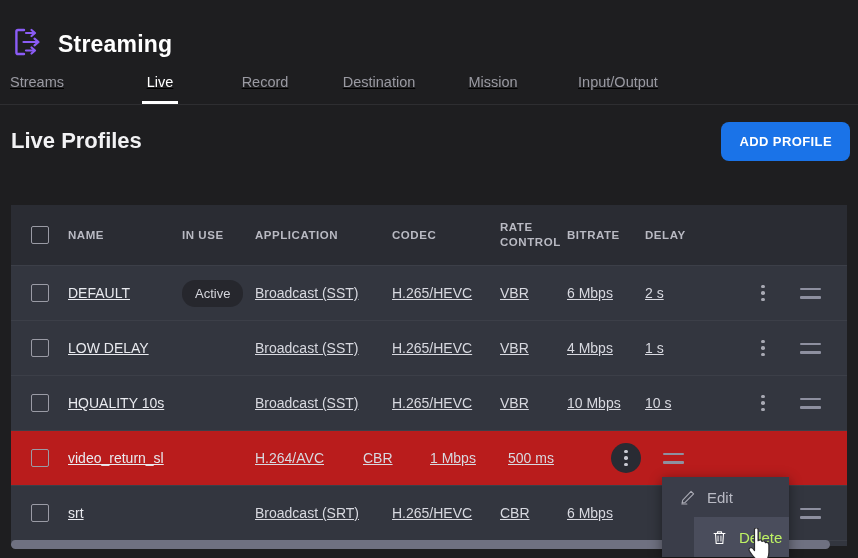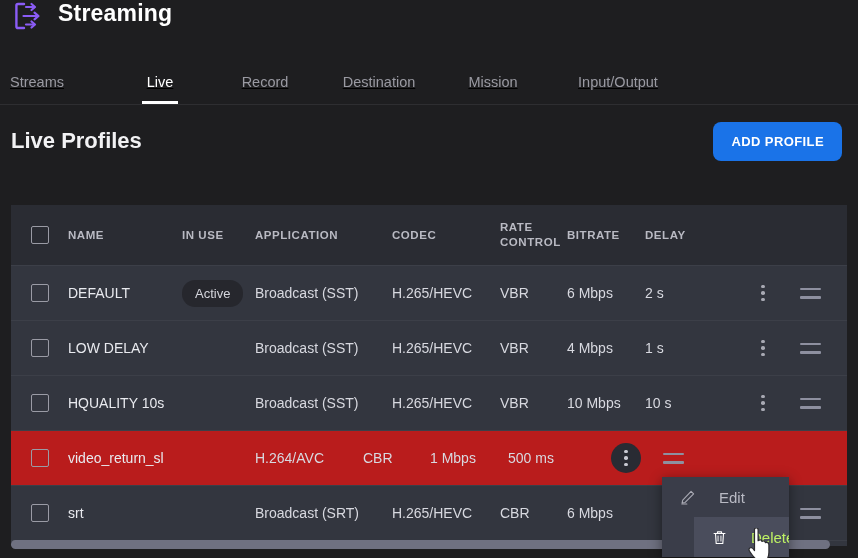--- a/index.html
+++ b/index.html
@@ -6,21 +6,21 @@
   html, body {
     width: 858px; height: 558px;
     background: #1e1e20;
     font-family: "Liberation Sans", sans-serif;
     overflow: hidden;
   }
   #app { position: relative; width: 858px; height: 558px; }
 
   
   .app-header {
-    display: flex; align-items: flex-start;
+    display: flex; align-items: flex-end;
     height: 58px; padding-left: 12px; gap: 14px;
   }
   .logo-icon { width: 32px; height: 32px; display: block; }
   .app-title {
     color: #ffffff; font-size: 23px; font-weight: bold;
     letter-spacing: .2px;
   }
 
   
   .tabbar {
@@ -39,21 +39,21 @@
   .tab.active { color: #ffffff; }
   .tab.active::after {
     content: ""; position: absolute;
     left: 50%; transform: translateX(-50%);
     bottom: 0; width: 36px; height: 3px; background: #ffffff;
   }
 
   
   .page-head {
     display: flex; align-items: center; justify-content: space-between;
-    height: 72px; padding: 0 16px 0 11px;
+    height: 72px; padding: 0 8px 0 11px;
   }
   .page-title { color: #f2f2f4; font-size: 22px; font-weight: bold; }
   .add-btn {
     background: #1a73e8; color: #ffffff;
     border: none; border-radius: 8px;
     font-size: 13px; font-weight: bold; letter-spacing: .4px;
     font-family: "Liberation Sans", sans-serif;
     padding: 12px 18px; cursor: pointer;
   }
 
@@ -82,21 +82,21 @@
   .c-rate { width: 67px; flex: none; }
   .c-bitrate { width: 78px; flex: none; }
   .c-delay{ width: 93px; flex: none; }
   .c-kebab{ width: 50px; flex: none; display:flex; justify-content:center; }
   .c-drag { width: 45px; flex: none; display:flex; justify-content:center; }
 
   .th {
     color: #b9bac3; font-size: 11.5px; font-weight: bold;
     letter-spacing: .55px; line-height: 15px;
   }
-  .td { color: #d8d9e0; font-size: 14px; }
+  .td { color: #d8d9e0; font-size: 14px; text-decoration: underline; }
   .td.name { color: #e9eaef; }
 
   .cbox {
     width: 18px; height: 18px; border: 1.5px solid #9a9ba5;
     border-radius: 2px; background: transparent; cursor: pointer;
   }
 
   .badge {
     display: inline-block; background: #26272d; color: #d4d5dc;
     font-size: 13px; border-radius: 13px; padding: 6px 13px;
@@ -115,21 +115,21 @@
   .drag i { display:block; width: 21px; height: 2.5px; background: #8e90a0; border-radius:1px; }
 
   
   .ctx-menu {
     position: absolute; left: 662px; top: 477px;
     width: 127px; background: #3a3d49;
     box-shadow: 0 3px 12px rgba(0,0,0,.45);
     z-index: 40; overflow: hidden;
   }
   .ctx-item {
-    display: flex; align-items: center; gap: 23px;
+    display: flex; align-items: center; gap: 11px;
     height: 40px; padding-left: 17px; cursor: pointer;
     color: #b9bac4; font-size: 15px;
   }
   .ctx-item.hover { background: #4a4d5c; color: #bef264; margin-left: 32px; }
   .ctx-icon { width: 17px; height: 17px; display:block; }
 
   
   .hscroll {
     position: absolute; left: 11px; bottom: 9px;
     width: 836px; height: 9px;

